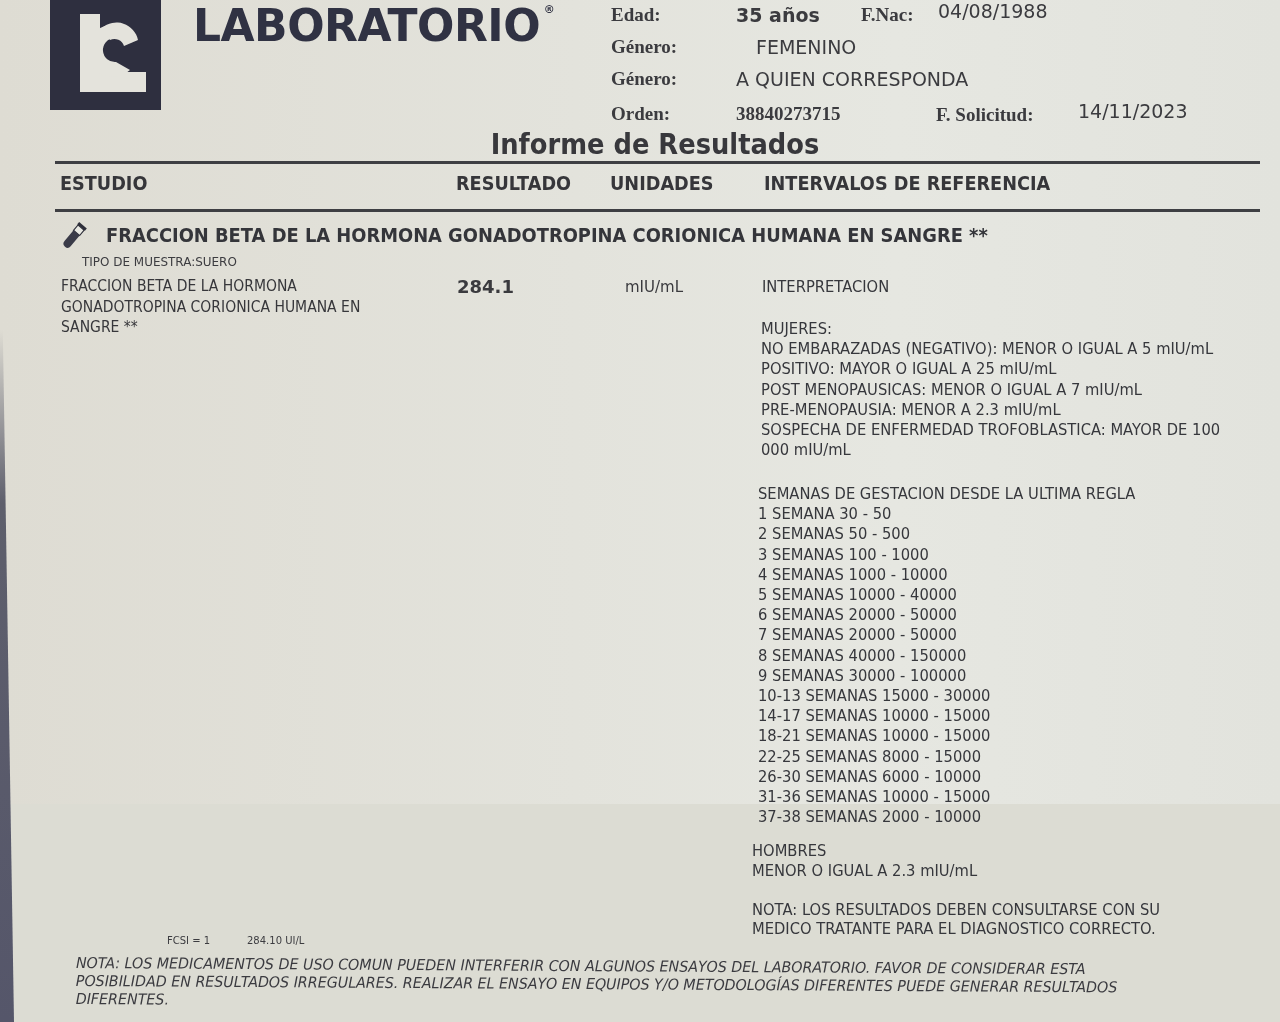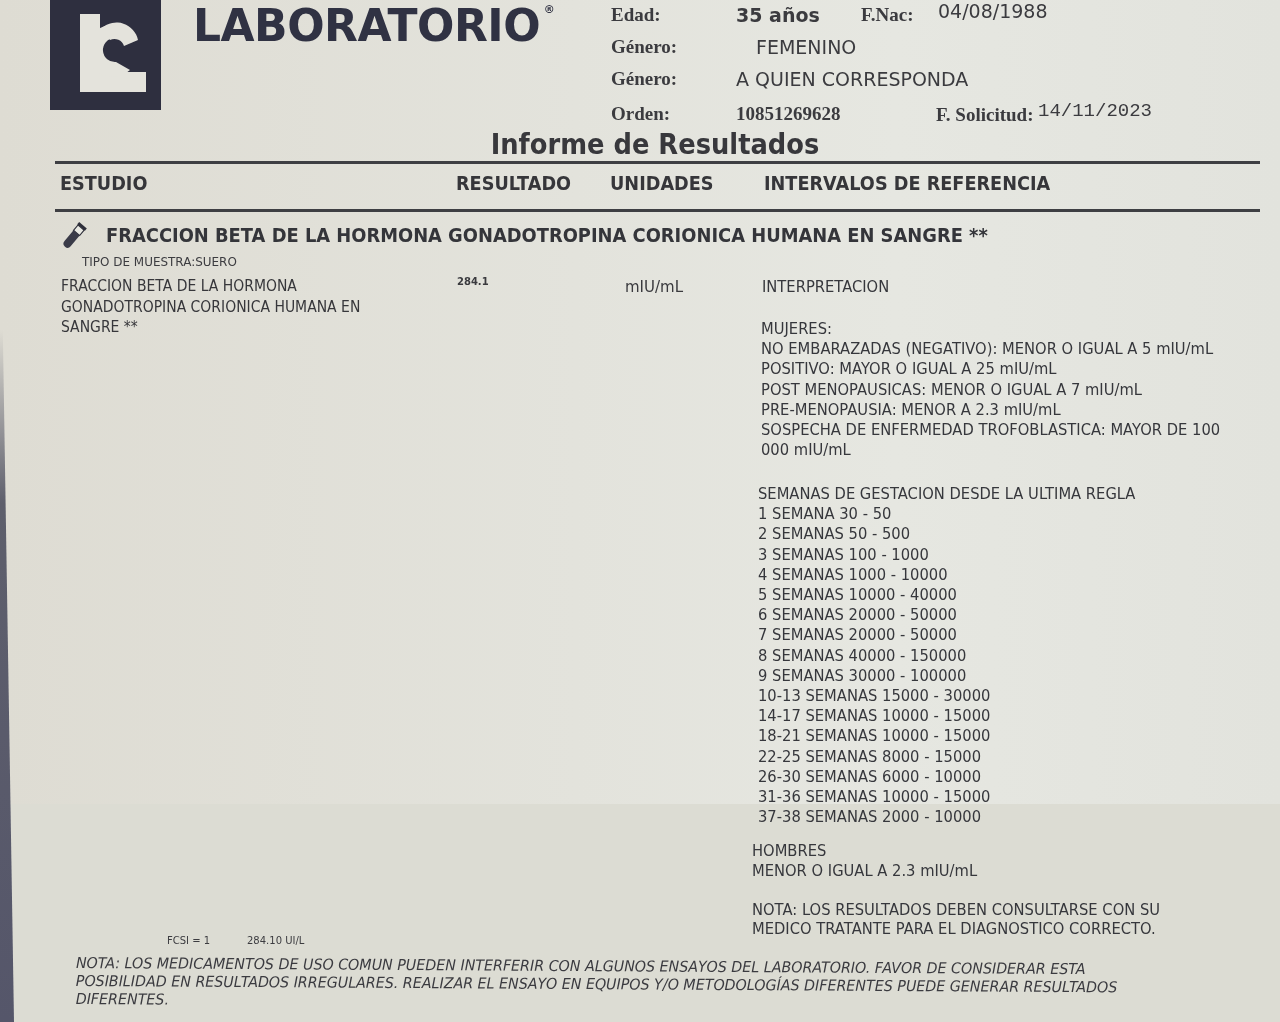--- a/index.html
+++ b/index.html
@@ -44,21 +44,21 @@
     }
     .rule { position: absolute; left: 55px; width: 1205px; height: 3px; background: #3e3f43; }
     .col-h { position: absolute; top: 172px; font-size: 19px; font-weight: bold; color: #36363a; white-space: nowrap; transform: scaleX(0.93); transform-origin: left; }
     .study-title {
       position: absolute; left: 106px; top: 224px; font-size: 19px; font-weight: bold;
       color: #34353a; white-space: nowrap; transform: scaleX(0.94); transform-origin: left;
     }
     .tube-icon { position: absolute; left: 60px; top: 220px; }
     .sample-type { position: absolute; left: 82px; top: 254px; font-size: 13px; color: #3c3c40; transform: scaleX(0.92); transform-origin: left; white-space: nowrap; }
     .analyte { position: absolute; left: 61px; top: 276px; width: 340px; font-size: 15px; line-height: 20.5px; color: #37373b; transform: scaleX(0.93); transform-origin: left; }
-    .result { position: absolute; left: 457px; top: 276px; font-size: 10px; font-weight: bold; color: #3a3a3e; }
+    .result { position: absolute; left: 457px; top: 276px; font-size: 18px; font-weight: bold; color: #3a3a3e; }
     .units { position: absolute; left: 609px; top: 278px; font-size: 15px; color: #3a3a3e; margin-left: 16px; }
     .ref { position: absolute; left: 762px; font-size: 15.5px; line-height: 20.3px; color: #36373c; white-space: nowrap; transform: scaleX(0.95); transform-origin: left; }
     .ref-block { position: absolute; font-size: 15.5px; line-height: 20.2px; color: #36373c; white-space: nowrap; transform: scaleX(0.95); transform-origin: left; }
     .ref-line { display: block; }
     .fcsi { position: absolute; top: 935px; font-size: 10px; color: #3c3c40; white-space: nowrap; }
     .footer-note {
       position: absolute; left: 76px; top: 954px; width: 1100px;
       font-size: 15px; line-height: 18px; font-style: italic; color: #3b3b40;
       transform: rotate(0.35deg) scaleX(0.95); transform-origin: left top;
     }
@@ -89,23 +89,23 @@
   <span class="info lbl" style="left:861px; top:4px;">F.Nac:</span>
   <span class="info" style="left:938px; top:0;">04/08/1988</span>
 
   <span class="info lbl" style="left:611px; top:36px;">Género:</span>
   <span class="info" style="left:736px; top:36px;margin-left:20px;">FEMENINO</span>
 
   <span class="info lbl" style="left:611px; top:68px;">Género:</span>
   <span class="info" style="left:736px; top:68px;">A QUIEN CORRESPONDA</span>
 
   <span class="info lbl" style="left:611px; top:103px;">Orden:</span>
-  <span class="info lbl" style="left:736px; top:103px;">10851269628</span>
+  <span class="info lbl" style="left:736px; top:103px;">38840273715</span>
   <span class="info lbl" style="left:936px; top:104px;">F. Solicitud:</span>
-  <span class="info" style="left:1038px; top:100px;font-family:Liberation Mono, monospace;">14/11/2023</span>
+  <span class="info" style="left:1078px; top:100px;">14/11/2023</span>
 
   <div class="report-title">Informe de Resultados</div>
   <div class="rule" style="top:161px;"></div>
   <span class="col-h" style="left:60px;">ESTUDIO</span>
   <span class="col-h" style="left:456px;">RESULTADO</span>
   <span class="col-h" style="left:610px;">UNIDADES</span>
   <span class="col-h" style="left:764px;">INTERVALOS DE REFERENCIA</span>
   <div class="rule" style="top:209px;"></div>
 
   <span class="tube-icon">

